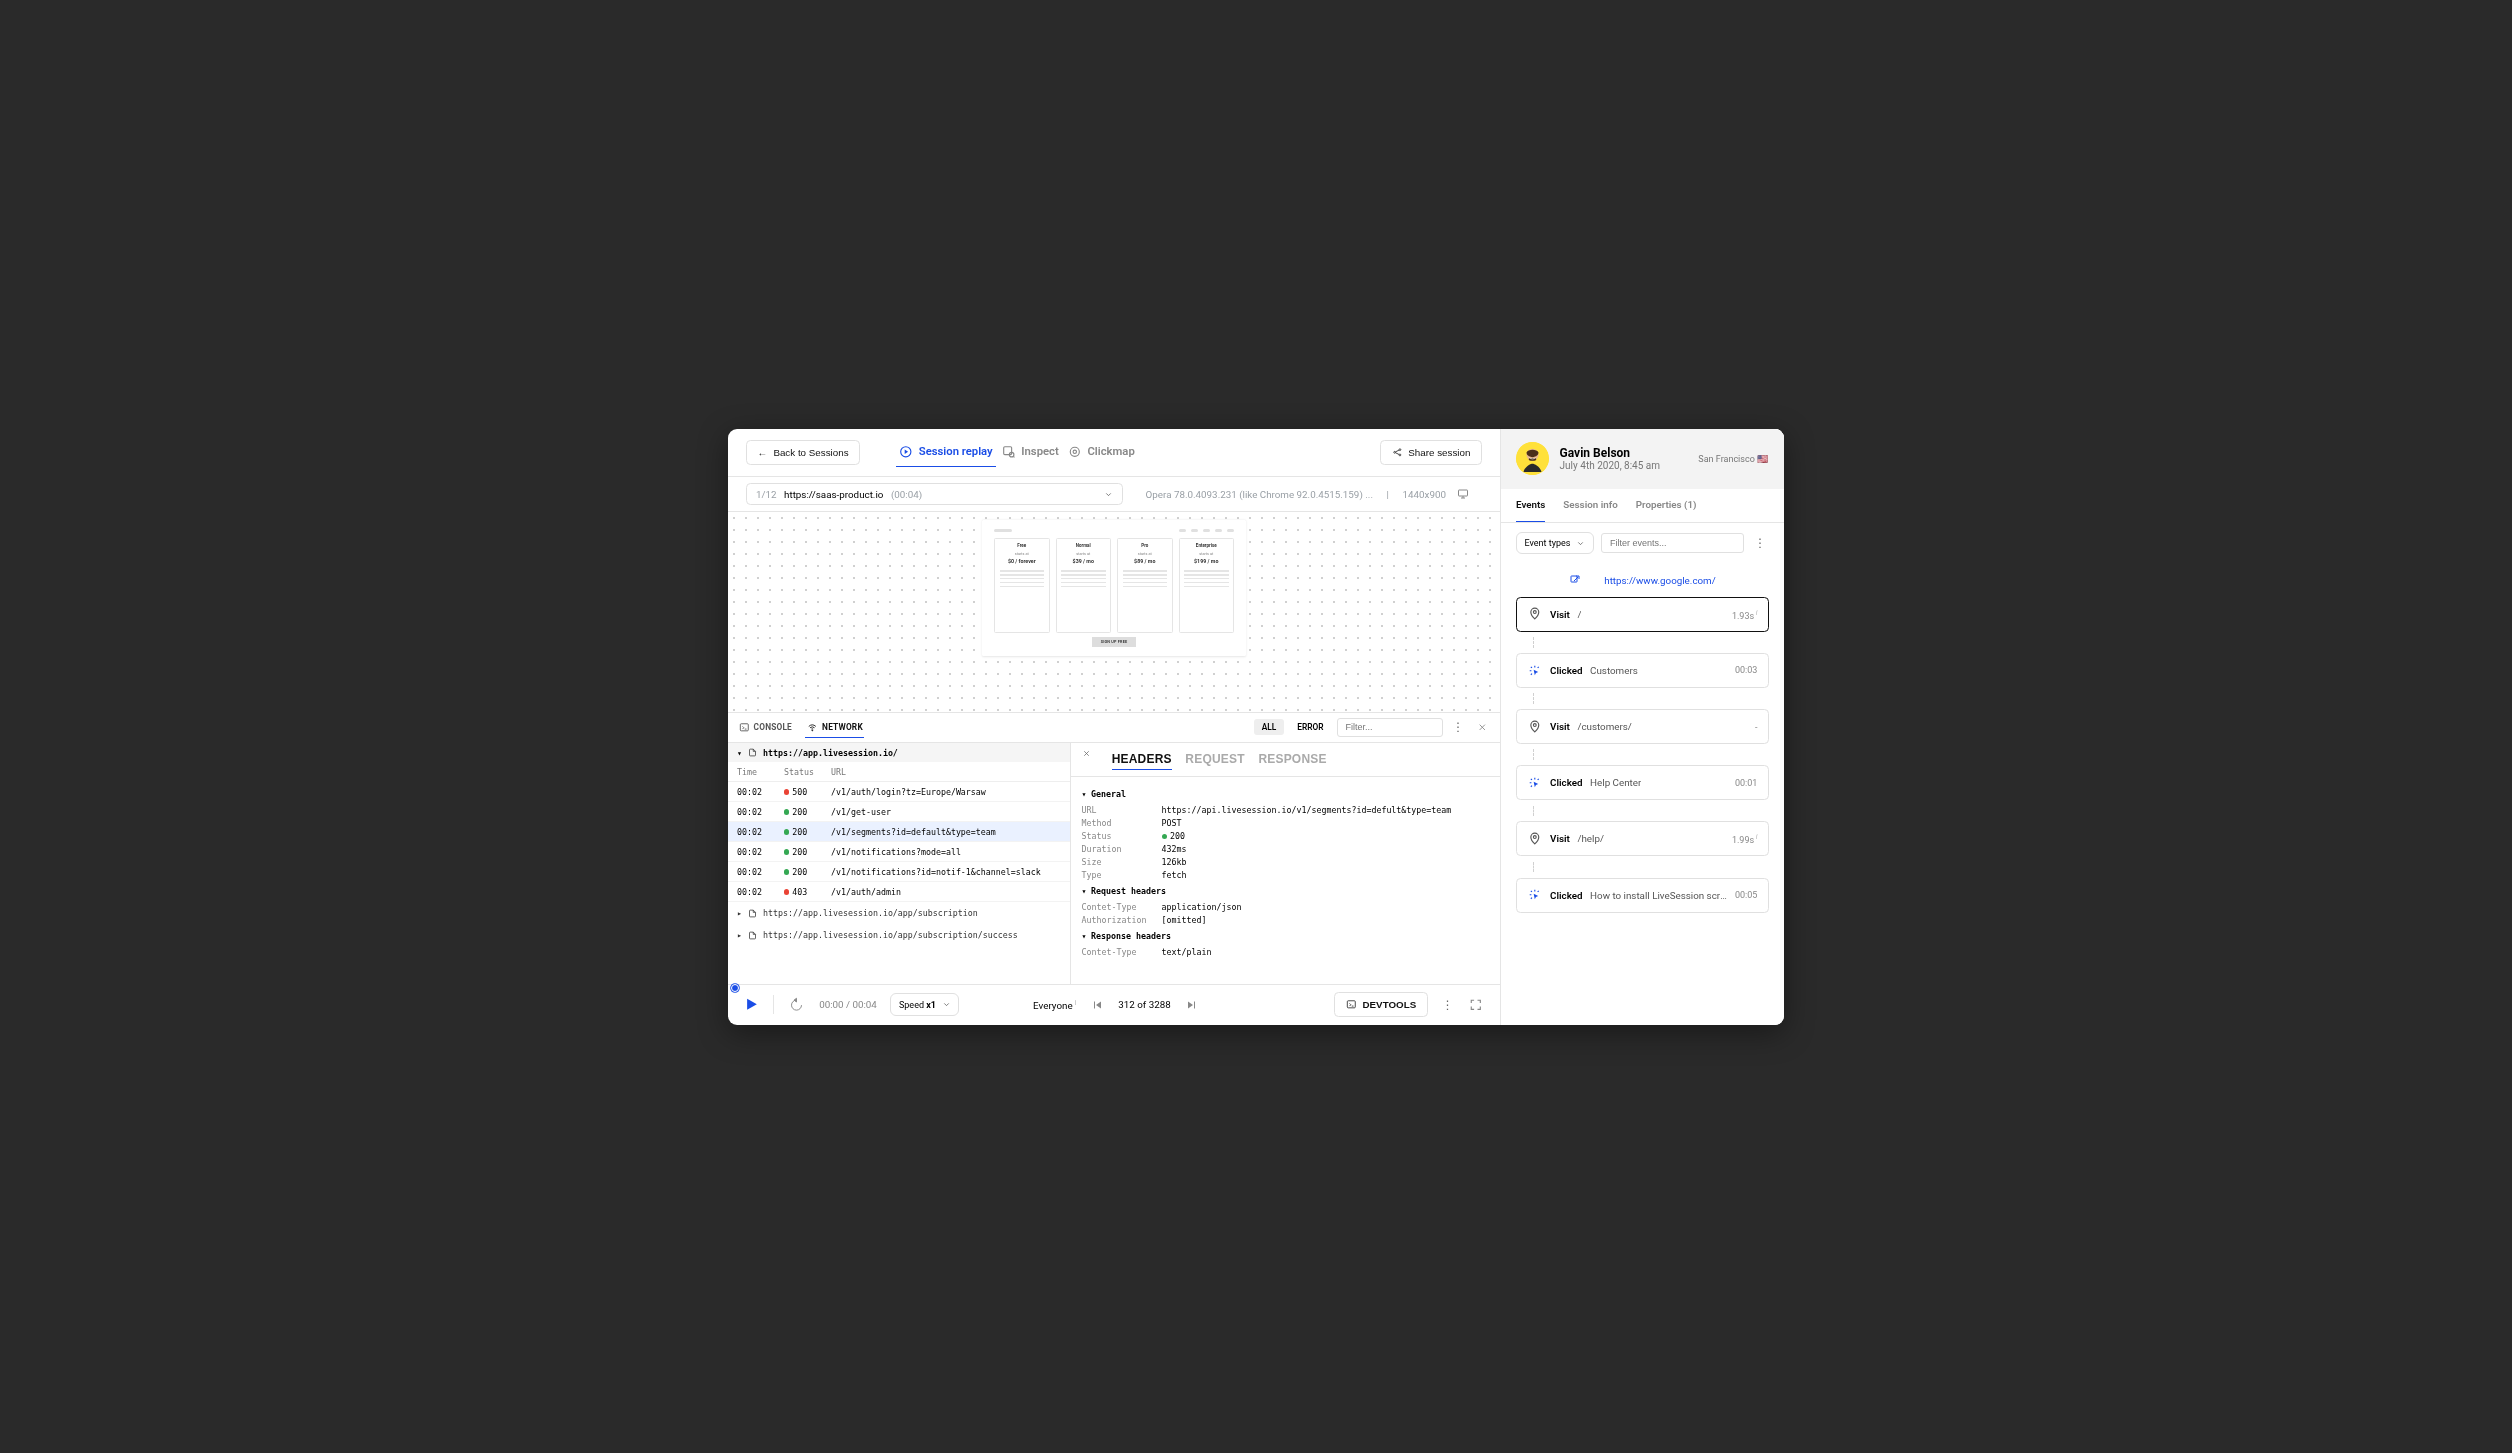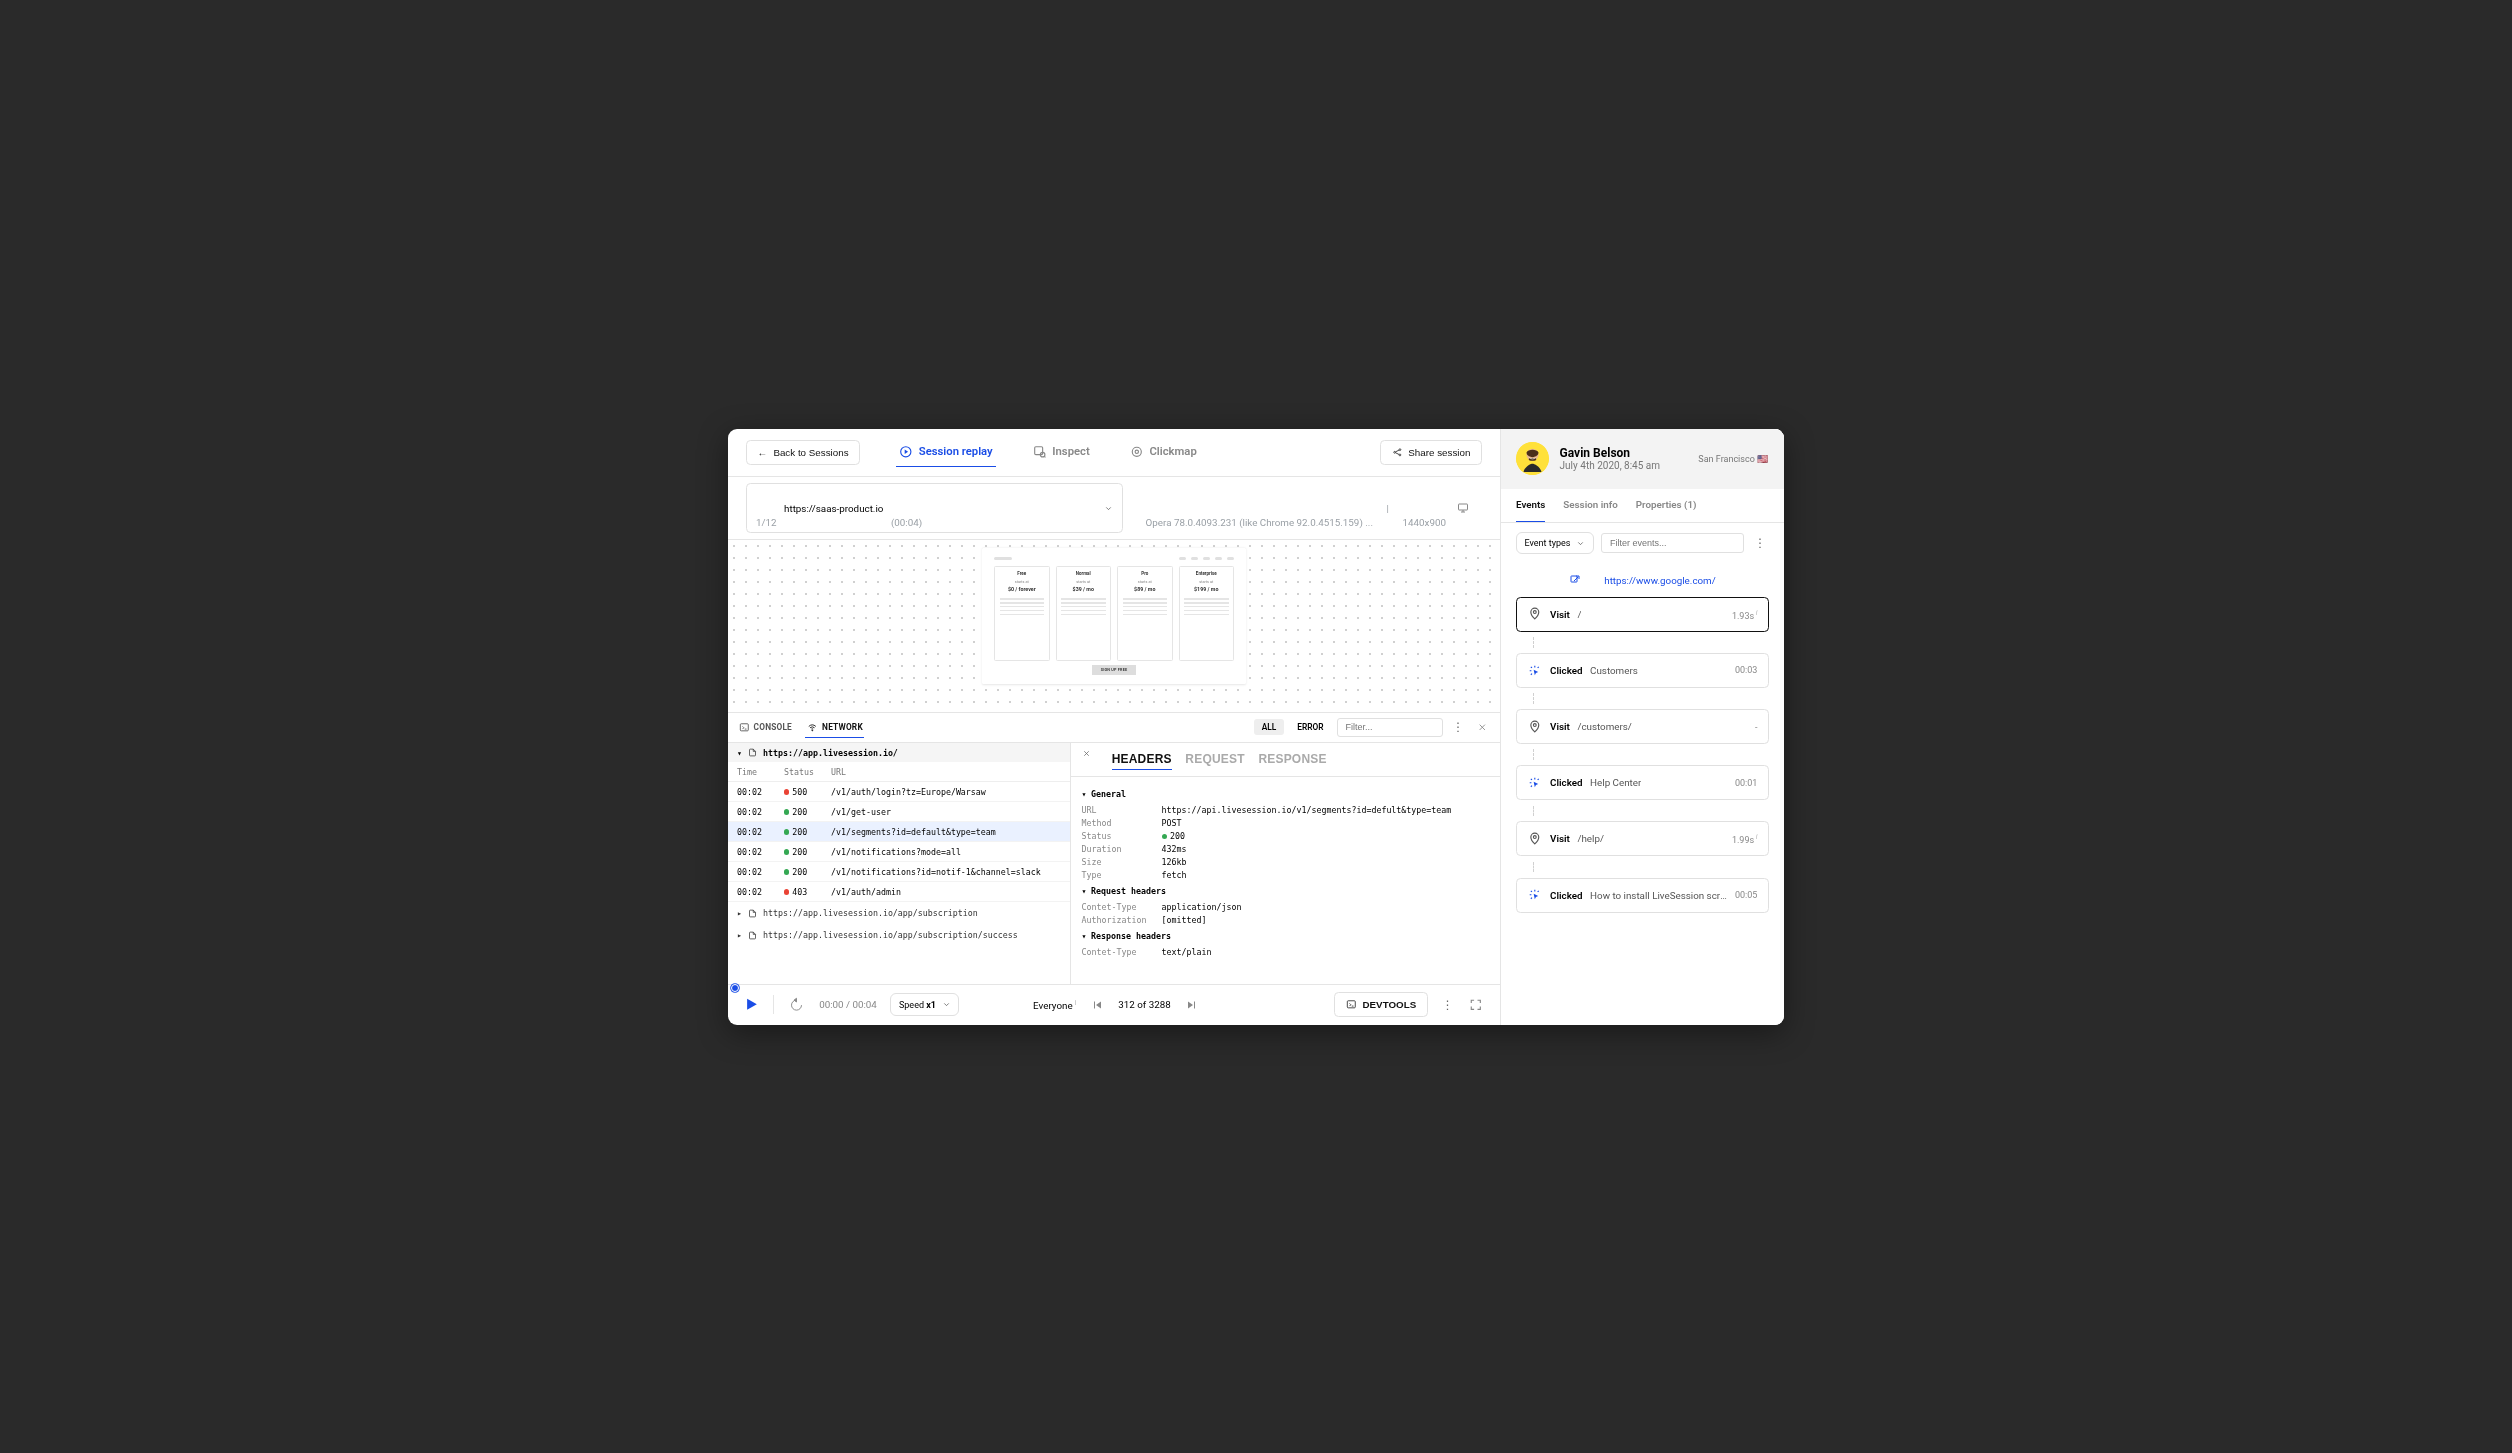--- a/index.html
+++ b/index.html
@@ -1,28 +1,28 @@
 <!DOCTYPE html>
 <html style="font-size:12px"><head>
 <meta charset="utf-8">
 <style>
 * { box-sizing: border-box; margin: 0; padding: 0; }
 body { font-family: -apple-system, BlinkMacSystemFont, "Segoe UI", Roboto, sans-serif; background: #2a2a2a; display: flex; align-items: center; justify-content: center; min-height: 100vh; padding: 15px; }
 .app { width: 1056px; height: 596px; background: #fff; border-radius: 9px; display: flex; overflow: hidden; box-shadow: 0 7.5px 30px rgba(0,0,0,0.4); }
 .main { flex: 1; display: flex; flex-direction: column; border-right: 0.8px solid #e5e5e5; }
 .topbar { display: flex; align-items: center; padding: 9px 18px; border-bottom: 0.8px solid #e5e5e5; gap: 6px; }
 .btn { display: inline-flex; align-items: center; gap: 6px; padding: 6px 10.6px; border: 0.8px solid #e0e0e0; border-radius: 4.5px; background: #fff; font-size: 9.8px; cursor: pointer; color: #111; font-weight: 500; }
-.tabs-nav { display: flex; gap: 34px; margin-left: 30px; }
+.tabs-nav { display: flex; gap: 3px; margin-left: 30px; }
 .tab { display: flex; align-items: center; gap: 6px; padding: 7.5px 3px; font-size: 11.3px; font-weight: 600; color: #888; border-bottom: 1.5px solid transparent; cursor: pointer; }
 .tab.active { color: #1a4de6; border-bottom-color: #1a4de6; }
 .tab .icon { width: 13.6px; height: 13.6px; }
 .spacer { flex: 1; }
 .urlbar { display: flex; align-items: center; gap: 10.6px; padding: 6px 18px; border-bottom: 0.8px solid #e5e5e5; font-size: 9.8px; }
 .url-select { display: flex; align-items: center; gap: 7.5px; border: 0.8px solid #e0e0e0; border-radius: 4.5px; padding: 4.5px 9px; flex: 0 0 auto; width: 377px; }
-.muted { color: #9aa0a6; margin-top: 28px; }
+.muted { color: #9aa0a6; }
 .viewport-area { flex: 1; position: relative; background-image: radial-gradient(#d0d0d0 0.8px, transparent 0.8px); background-size: 12px 12px; background-position: 0 0; display: flex; align-items: flex-start; justify-content: center; overflow: hidden; }
 .page-thumb { margin-top: 7.5px; width: 264px; height: 136px; background: #fff; box-shadow: 0 0.8px 2.3px rgba(0,0,0,0.1); border-radius: 1.5px; padding: 9px 12px; font-size: 4.5px; color: #333; display: flex; flex-direction: column; }
 .plans { display: flex; gap: 6px; flex: 1; margin-top: 6px; }
 .plan { flex: 1; border: 0.8px solid #e5e5e5; border-radius: 1.5px; padding: 4.5px; display: flex; flex-direction: column; text-align: center; }
 .plan-name { font-weight: 700; margin-bottom: 3px; }
 .plan-sub { color: #888; font-size: 3.8px; }
 .plan-price { font-weight: 700; font-size: 5.3px; margin: 1.5px 0 4.5px; }
 .plan-lines div { height: 1.5px; background: #e5e5e5; margin: 2.3px 0; }
 .signup { align-self: center; margin-top: 4.5px; padding: 2.3px 9px; background: #ddd; font-size: 3.8px; font-weight: 600; letter-spacing: 0.2px; }
 .thumb-head { display:flex; gap:4.5px; }

